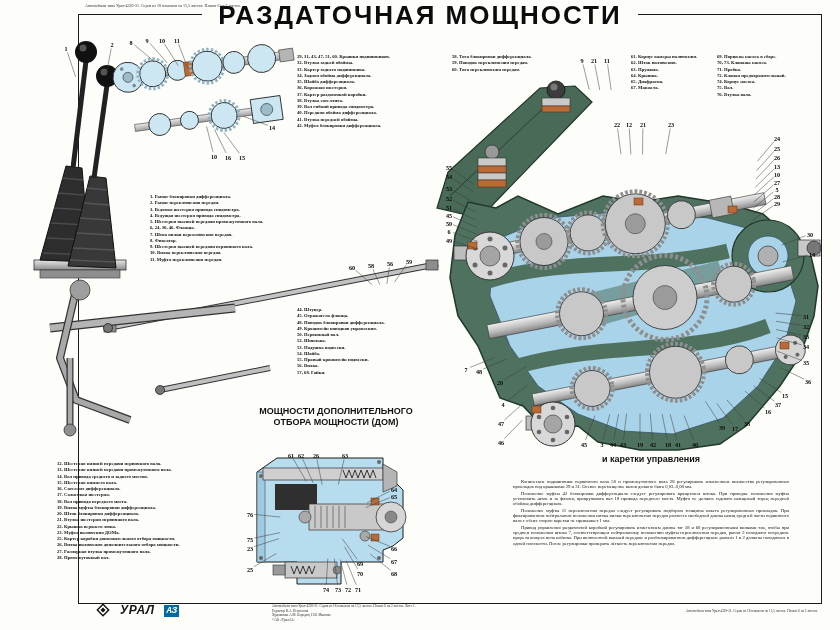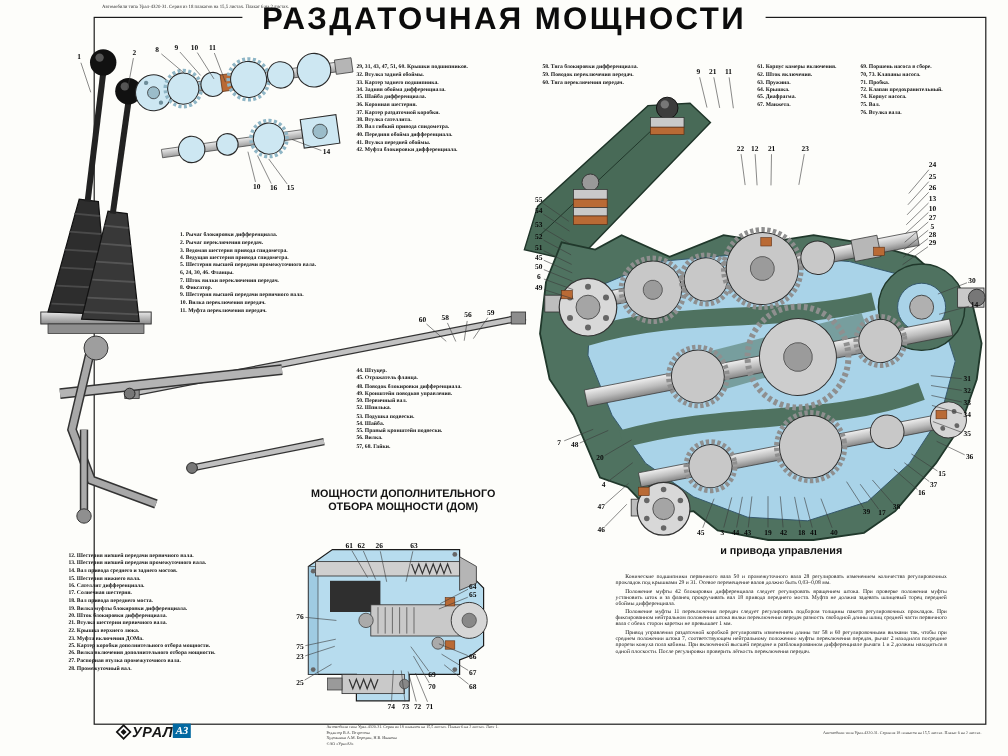--- a/index.html
+++ b/index.html
@@ -20,24 +20,24 @@
   .dom-head{left:238px;top:406px;width:196px;font-size:9px;line-height:11px;}
   .reg-head{left:528px;top:454px;width:246px;font-size:9px;line-height:11px;}
   .reg-text{position:absolute;left:513px;top:479px;width:276px;font-size:4.7px;
       line-height:5.15px;text-align:justify;color:#121212;z-index:4;}
   .reg-text p{margin:0 0 1.6px 0;text-indent:8px;}
   svg.diagram{position:absolute;z-index:2;}
   #lead-lines{position:absolute;left:0;top:0;z-index:5;pointer-events:none;}
   .co-layer{position:absolute;inset:0;z-index:6;pointer-events:none;}
   .callout{position:absolute;transform:translate(-50%,-50%);font-size:6.2px;font-weight:bold;
       color:#0a0a0a;font-family:"Liberation Serif",serif;}
-  .logo{position:absolute;left:96px;top:603px;display:flex;align-items:flex-start;gap:0;z-index:4;}
+  .logo{position:absolute;left:96px;top:603px;display:flex;align-items:flex-end;gap:10px;z-index:4;}
   .logo-text{font-family:"Liberation Sans",sans-serif;font-style:italic;font-weight:bold;
       font-size:12px;letter-spacing:.5px;color:#161616;}
-  .logo-box{background:#0369a1;color:#fff;font-family:Liberation Serif, serif;
+  .logo-box{background:#0369a1;color:#fff;font-family:Liberation Mono, monospace;
       font-weight:bold;font-style:italic;font-size:9px;line-height:12px;padding:0 2px;}
   .foot-left{position:absolute;left:272px;top:604px;font-size:3.4px;line-height:4.5px;color:#333;z-index:4;}
   .foot-right{position:absolute;right:22px;top:609px;font-size:3.4px;color:#333;z-index:4;}
 </style>
 </head>
 <body>
 
 <div class="poster">
 
   <div class="frame"></div>
@@ -358,21 +358,21 @@
       <div>74. Корпус насоса.</div>
       <div>75. Вал.</div>
       <div>76. Втулка вала.</div>
     </div>
 
   <div class="sec-head dom-head">
     <div>МОЩНОСТИ ДОПОЛНИТЕЛЬНОГО</div>
     <div>ОТБОРА МОЩНОСТИ (ДОМ)</div>
   </div>
   <div class="sec-head reg-head">
-    <div>и привода управления</div>
+    <div>и каретки управления</div>
   </div>
   <div class="reg-text">
       <p>Конические подшипники первичного вала 50 и промежуточного вала 28 регулировать изменением количества регулировочных прокладок под крышками 29 и 31. Осевое перемещение валов должно быть 0,03–0,08 мм.</p>
       <p>Положение муфты 42 блокировки дифференциала следует регулировать вращением штока. При проверке положения муфты установить шток и за фланец прокручивать вал 18 привода переднего моста. Муфта не должна задевать шлицевый торец передней обоймы дифференциала.</p>
       <p>Положение муфты 11 переключения передач следует регулировать подбором толщины пакета регулировочных прокладок. При фиксированном нейтральном положении штока вилки переключения передач разность свободной длины шлиц средней части первичного вала с обеих сторон каретки не превышает 1 мм.</p>
       <p>Привод управления раздаточной коробкой регулировать изменением длины тяг 58 и 60 регулировочными вилками так, чтобы при среднем положении штока 7, соответствующем нейтральному положению муфты переключения передач, рычаг 2 находился посредине прорези кожуха пола кабины. При включенной высшей передаче и разблокированном дифференциале рычаги 1 и 2 должны находиться в одной плоскости. После регулировки проверить лёгкость переключения передач.</p>
     </div>
 
   <svg id="lead-lines" width="840" height="630">
       <line x1="583.0570700792368" y1="64.37408308649735" x2="589.1645860926054" y2="89.64656314181536" stroke="#3a3a3a" stroke-width="0.5"></line>

